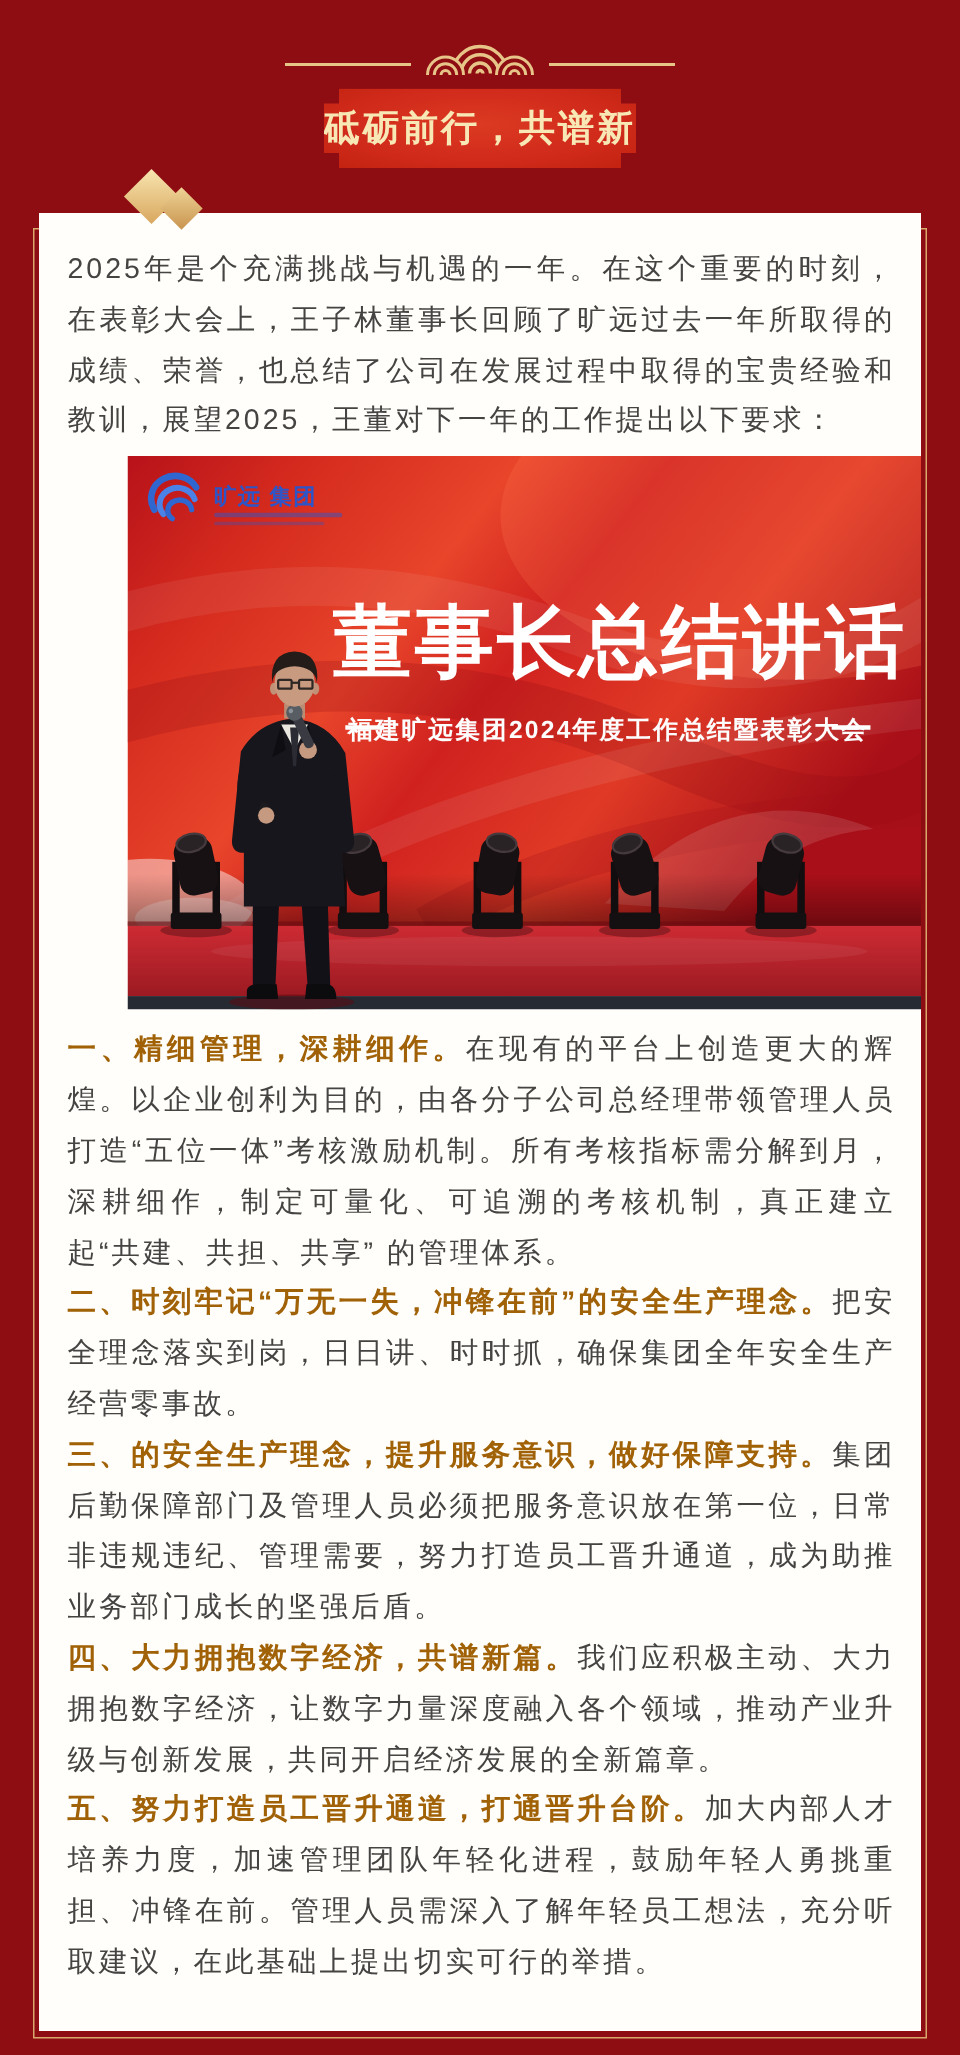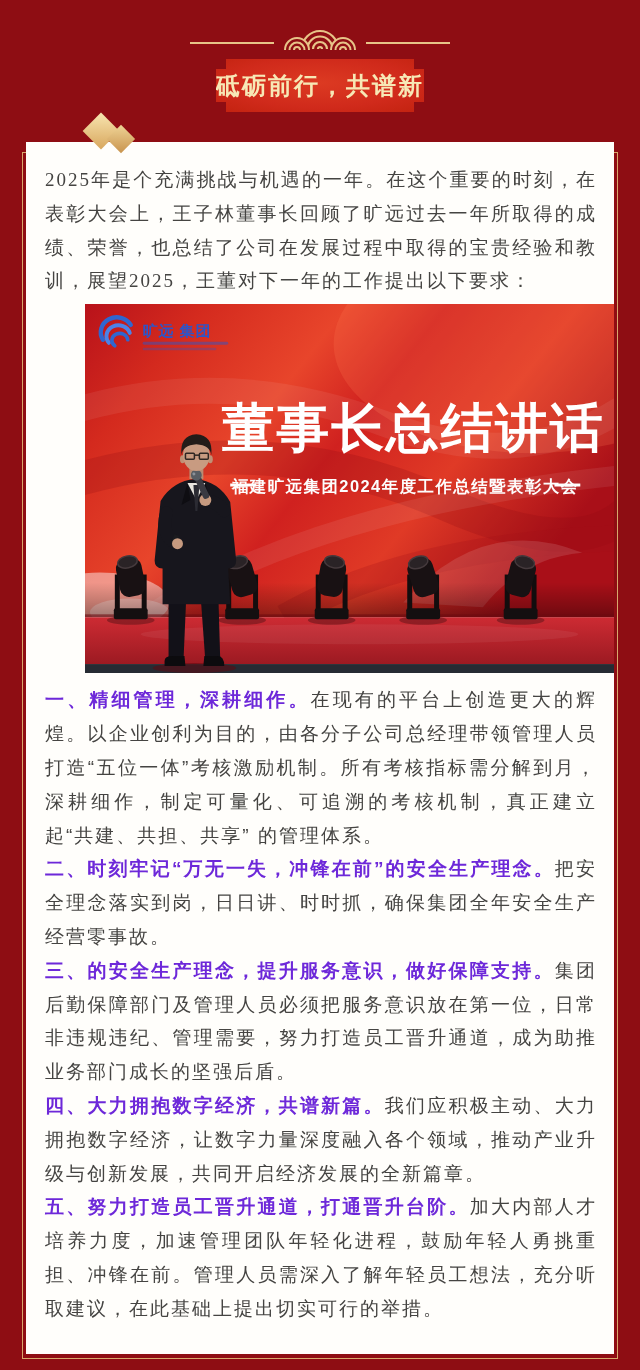--- a/index.html
+++ b/index.html
@@ -43,22 +43,22 @@
   .d1{width:26px;height:26px;left:62px;top:-24px;
       background:linear-gradient(135deg,#f8e5b0,#d8a75e);transform:rotate(45deg);}
   .d2{width:20px;height:20px;left:85px;top:-13px;
       background:linear-gradient(135deg,#eed396,#c9944e);transform:rotate(45deg);}
 
   .intro,.sect{
     margin:0;
     font-size:19px;line-height:1.78;letter-spacing:2px;
     color:#454442;text-align:justify;text-justify:inter-ideograph;
   }
-  .intro{margin-bottom:6px;font-family:Liberation Serif, serif;}
-  .sect b{font-weight:bold;color:#6d28d9;}
+  .intro{margin-bottom:6px;}
+  .sect b{font-weight:bold;color:#a16207;}
 
   figure.photo{margin:2px 0 10px;width:550px;display:block;padding-left:40px;}
   figure.photo svg{display:block;width:550px;height:369px;}
   svg text{font-family:"Liberation Sans",sans-serif;}
 </style>
 </head>
 <body>
 
 <div class="page">
 

